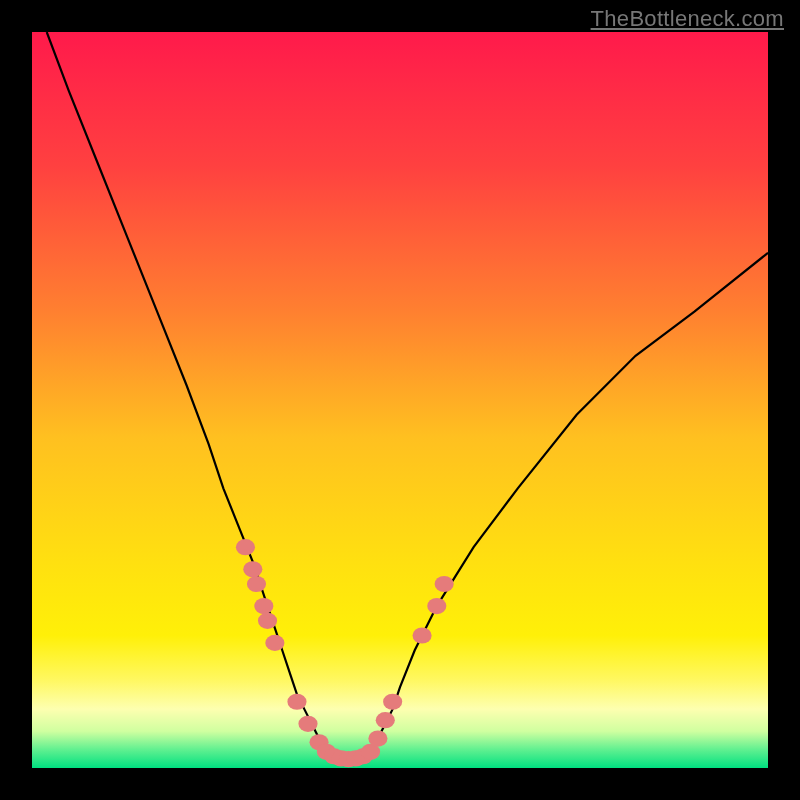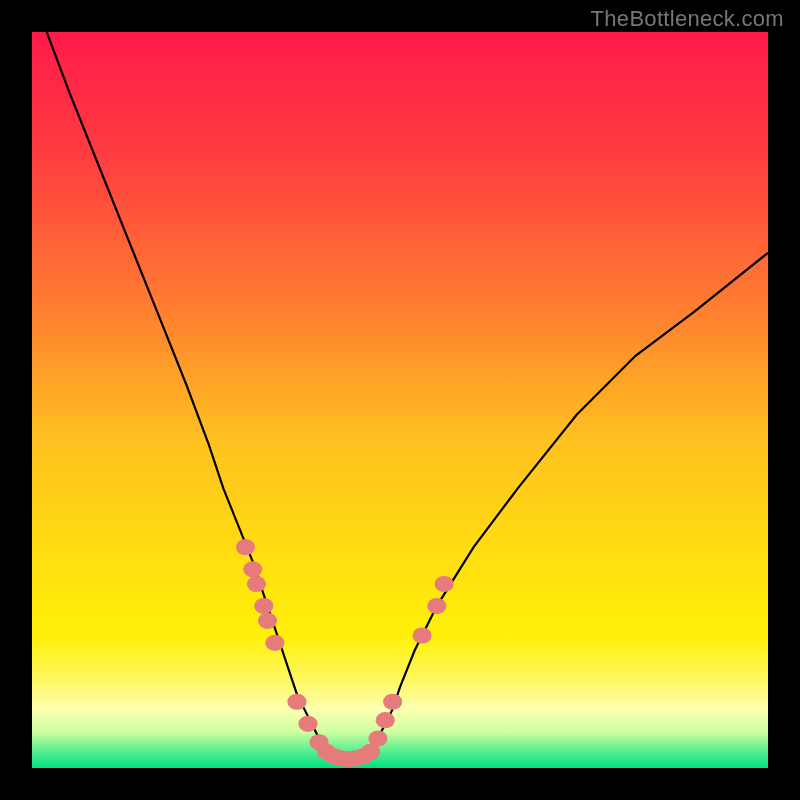--- a/index.html
+++ b/index.html
@@ -32,20 +32,21 @@
     inset: 0;
   }
   .watermark {
     position: absolute;
     top: 6px;
     right: 16px;
     color: #777;
     font-size: 22px;
     font-weight: 500;
     letter-spacing: 0.3px;
+    text-decoration: underline;
   }
   svg.curve {
     position: absolute;
     inset: 0;
     width: 100%;
     height: 100%;
   }
   .dot {
     fill: #e57b7b;
     stroke: none;

